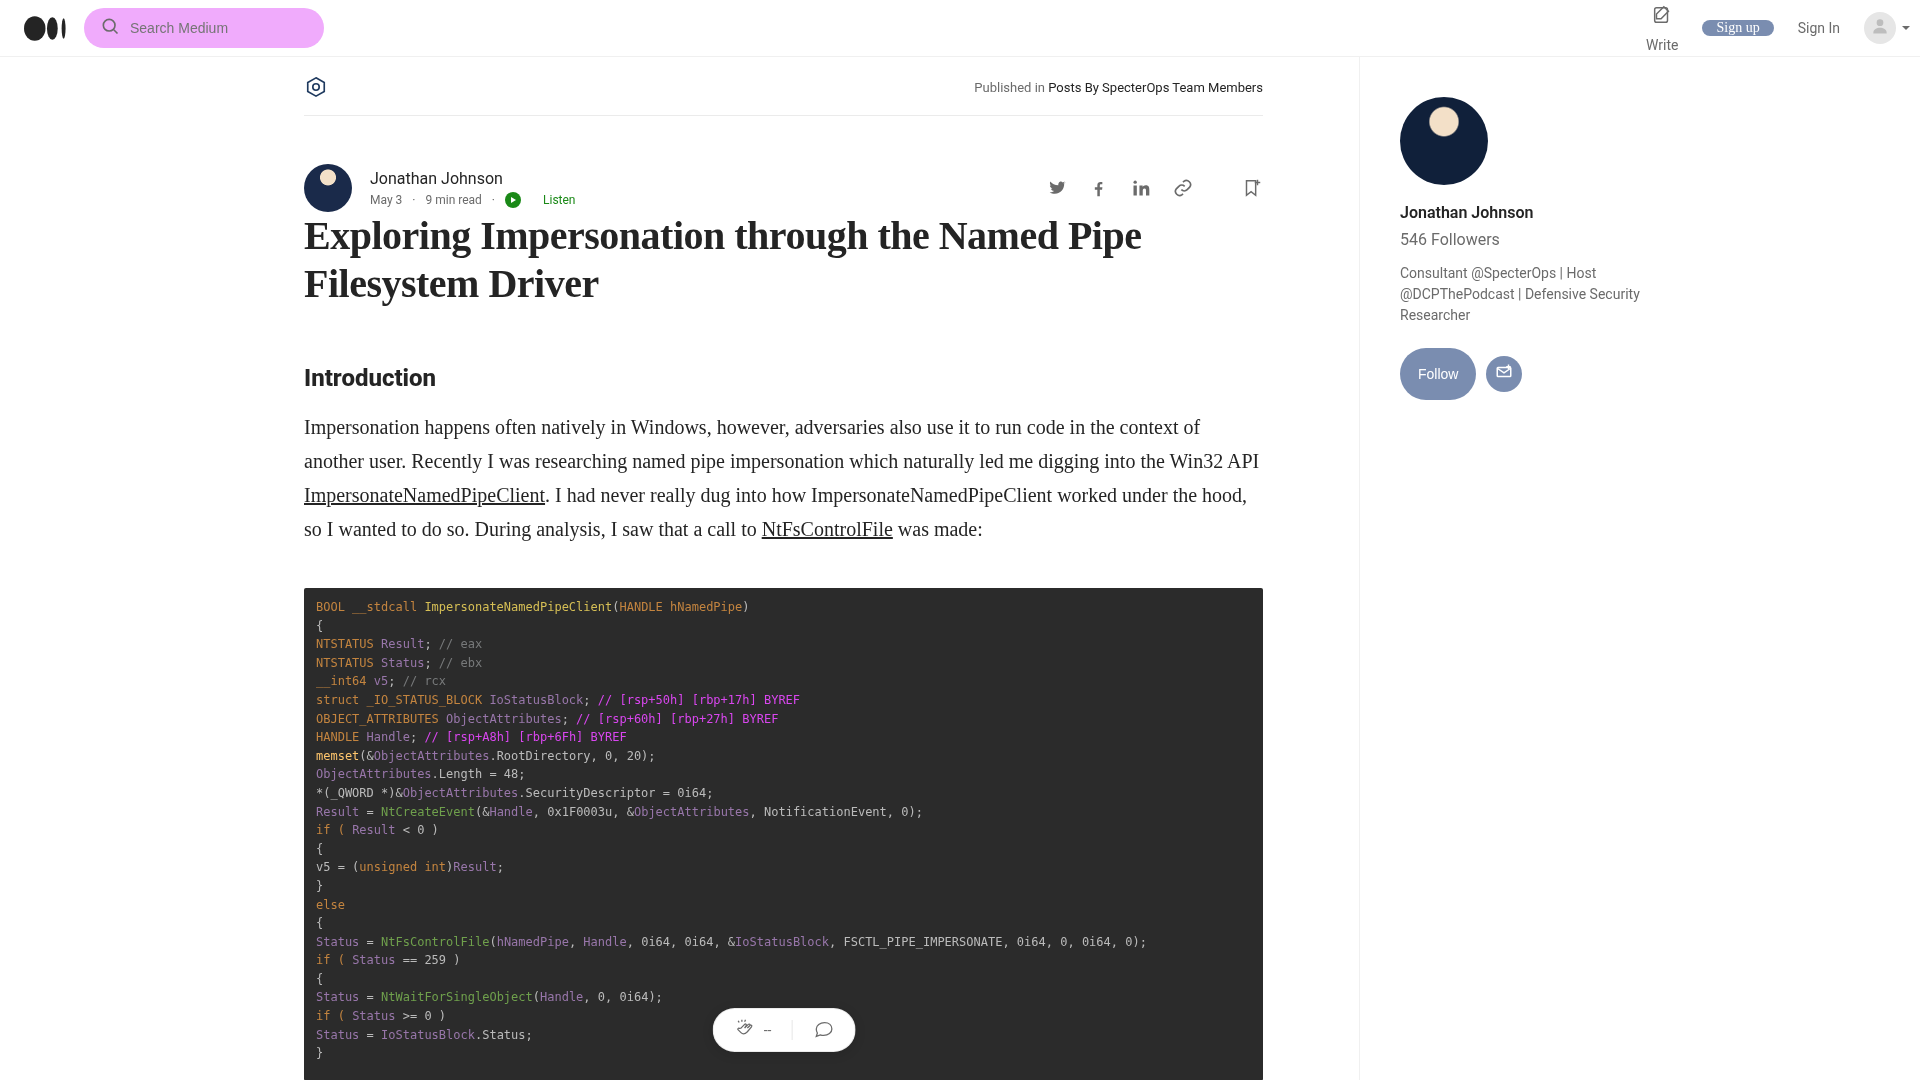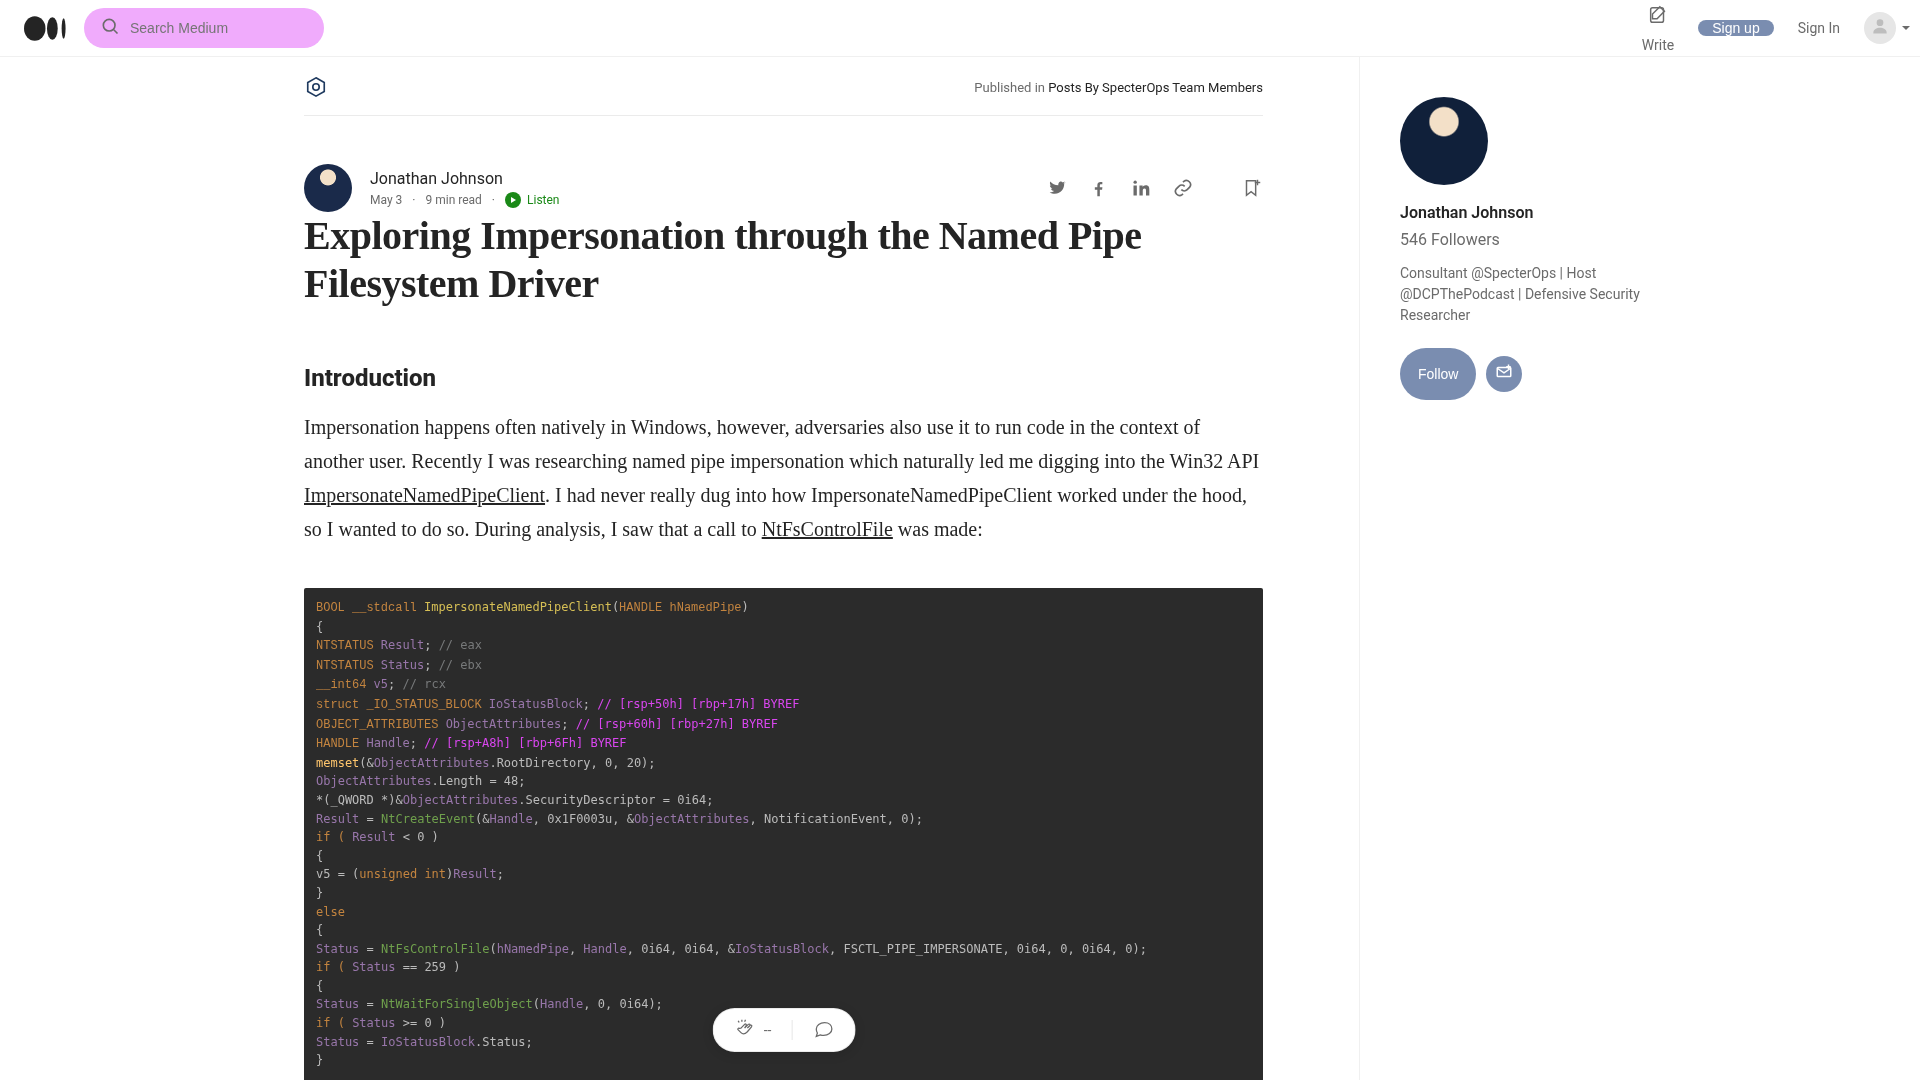--- a/index.html
+++ b/index.html
@@ -40,20 +40,21 @@
     color: #6b6b6b;
   }
   .header-right { display: flex; align-items: center; gap: 24px; }
   .write-link { display: flex; align-items: center; gap: 8px; color: #6b6b6b; font-size: 14px; cursor: pointer; flex-direction: column; }
   .btn-pill {
     border-radius: 99px;
     padding: 0 14px;
     font-size: 14px;
     cursor: pointer;
     border: none;
+    font-family: Liberation Serif, serif;
   }
   .btn-signup { background: #7a8db0; color: #fff; }
   .signin-link { color: #6b6b6b; font-size: 14px; cursor: pointer; }
   .avatar-small {
     width: 32px; height: 32px; border-radius: 50%;
     background: #e6e6e6; display: flex; align-items: center; justify-content: center;
     position: relative;
   }
   .avatar-small::after {
     content: ""; position: absolute; right: -14px; top: 50%;
@@ -95,21 +96,21 @@
     margin-top: 48px;
   }
   .author-left { display: flex; align-items: center; gap: 18px; }
   .author-avatar {
     width: 48px; height: 48px; border-radius: 50%;
     background: radial-gradient(circle at 50% 28%, #f3e0c8 0 18%, #1a2a4a 20% 100%);
   }
   .author-meta .author-name { font-size: 16px; color: #242424; }
   .author-sub { font-size: 12px; color: #6b6b6b; margin-top: 4px; display: flex; align-items: center; gap: 10px; }
   .dot { color: #6b6b6b; }
-  .listen { color: #1a8917; display: inline-flex; align-items: center; gap: 6px; }
+  .listen { color: #1a8917; display: inline-flex; align-items: center; gap: 22px; }
   .listen-circle {
     width: 16px; height: 16px; border-radius: 50%; background: #1a8917;
     display: inline-flex; align-items: center; justify-content: center;
   }
   .listen-circle::before {
     content: ""; width: 0; height: 0;
     border-left: 5px solid #fff; border-top: 3px solid transparent; border-bottom: 3px solid transparent;
     margin-left: 1px;
   }
   .share-icons { display: flex; align-items: center; gap: 22px; color: #6b6b6b; }
@@ -147,21 +148,21 @@
     margin-top: 42px;
     background: #2b2b2b;
     border-radius: 2px;
     padding: 10px 12px 18px;
     font-family: Consolas, Menlo, monospace;
     font-size: 12px;
     line-height: 1.55;
     color: #bbb;
     overflow: hidden;
   }
-  .tok-ty   { color: #c3843f; font-family: Liberation Mono, monospace; }  
+  .tok-ty   { color: #c3843f; }  
   .tok-kw   { color: #c3843f; }
   .tok-fn   { color: #ffc66d; }
   .tok-fnc  { color: #6fa04c; }
   .tok-cm   { color: #77797a; }
   .tok-cmhl { color: #d946ef; }
   .tok-var  { color: #9876aa; }
   .tok-def  { color: #d6bf55; }
 
   
   .reaction-bar {

